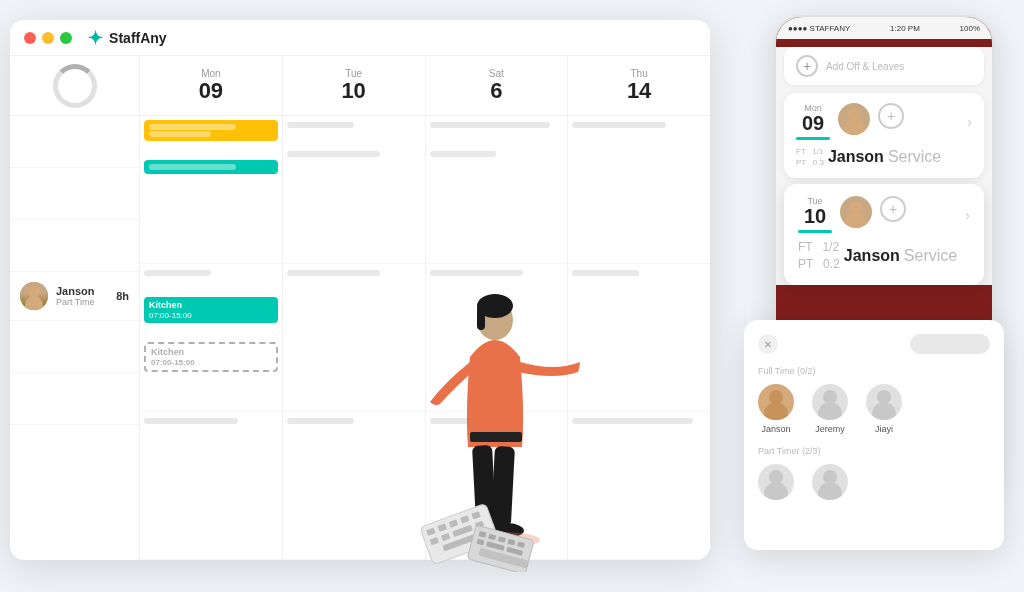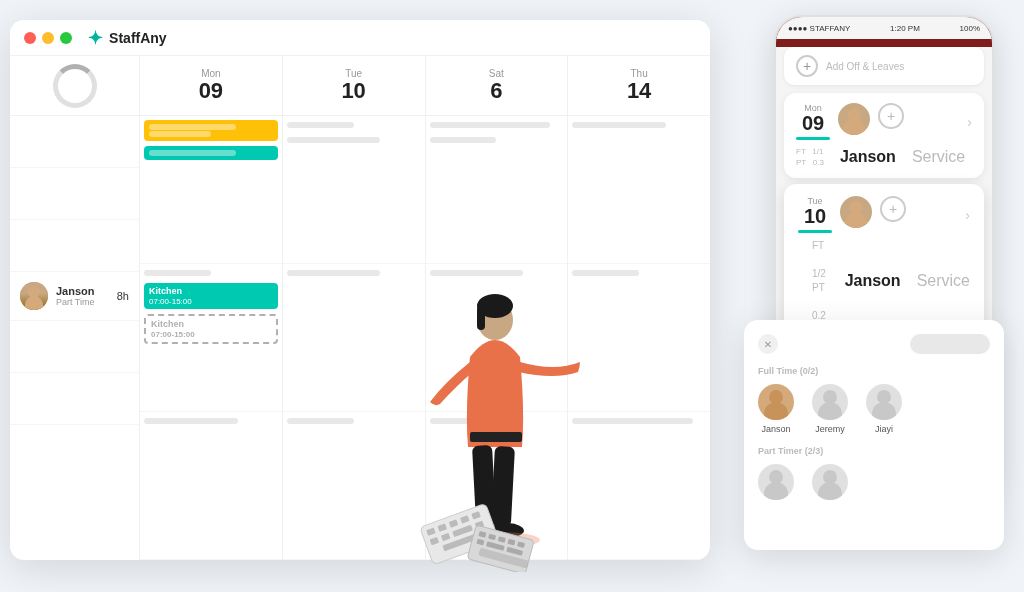--- a/index.html
+++ b/index.html
@@ -180,21 +180,21 @@
       color: #333;
     }
 
     .row-sub {
       font-size: 9px;
       color: #999;
     }
 
     .row-hours {
       font-size: 11px;
-      font-weight: 400;
+      font-weight: 700;
       color: #333;
       margin-left: auto;
     }
 
     
     .calendar-col {
       flex: 1;
       display: flex;
       flex-direction: column;
       border-right: 1px solid #f0f0f0;
@@ -222,21 +222,21 @@
       color: #222;
       line-height: 1.1;
     }
 
     .cal-cell {
       flex: 1;
       border-bottom: 1px solid #f5f5f5;
       padding: 4px 4px;
       display: flex;
       flex-direction: column;
-      gap: 5px;
+      gap: 19px;
     }
 
     .shift-chip {
       border-radius: 4px;
       padding: 3px 5px;
       font-size: 8px;
       font-weight: 600;
       color: #fff;
       white-space: nowrap;
       overflow: hidden;
@@ -420,21 +420,21 @@
     .card-chevron {
       margin-left: auto;
       font-size: 14px;
       color: #ccc;
       align-self: center;
     }
 
     .card-bottom {
       display: flex;
       align-items: center;
-      gap: 16px;
+      gap: 4px;
     }
 
     .card-name {
       font-size: 16px;
       font-weight: 700;
       color: #222;
     }
 
     .card-service {
       font-size: 16px;
@@ -479,21 +479,20 @@
       width: 80px;
       height: 20px;
       background: #e8e8e8;
       border-radius: 10px;
     }
 
     .tablet-section-label {
       font-size: 9px;
       color: #bbb;
       margin-bottom: 8px;
-      font-weight: bold;
     }
 
     .tablet-avatars-row {
       display: flex;
       gap: 18px;
       margin-bottom: 12px;
     }
 
     .tablet-avatar-item {
       display: flex;
@@ -753,21 +752,21 @@
         <div class="card-date">
           <span class="card-day-name">Tue</span>
           <span class="card-day-num">10</span>
           <div class="card-dot-line"></div>
         </div>
         <div class="card-avatar"></div>
         <div class="card-plus">+</div>
         <div class="card-chevron">›</div>
       </div>
       <div class="card-bottom">
-        <div style="font-size:10px;color:#bbb;line-height:1.4;margin-left:14px;">
+        <div style="font-size:12px;color:#bbb;line-height:1.4;">
           <div>FT &nbsp; 1/2</div>
           <div>PT &nbsp; 0.2</div>
         </div>
         <span class="card-name">Janson</span>
         <span class="card-service">Service</span>
       </div>
     </div>
   </div>
 </div>
 

